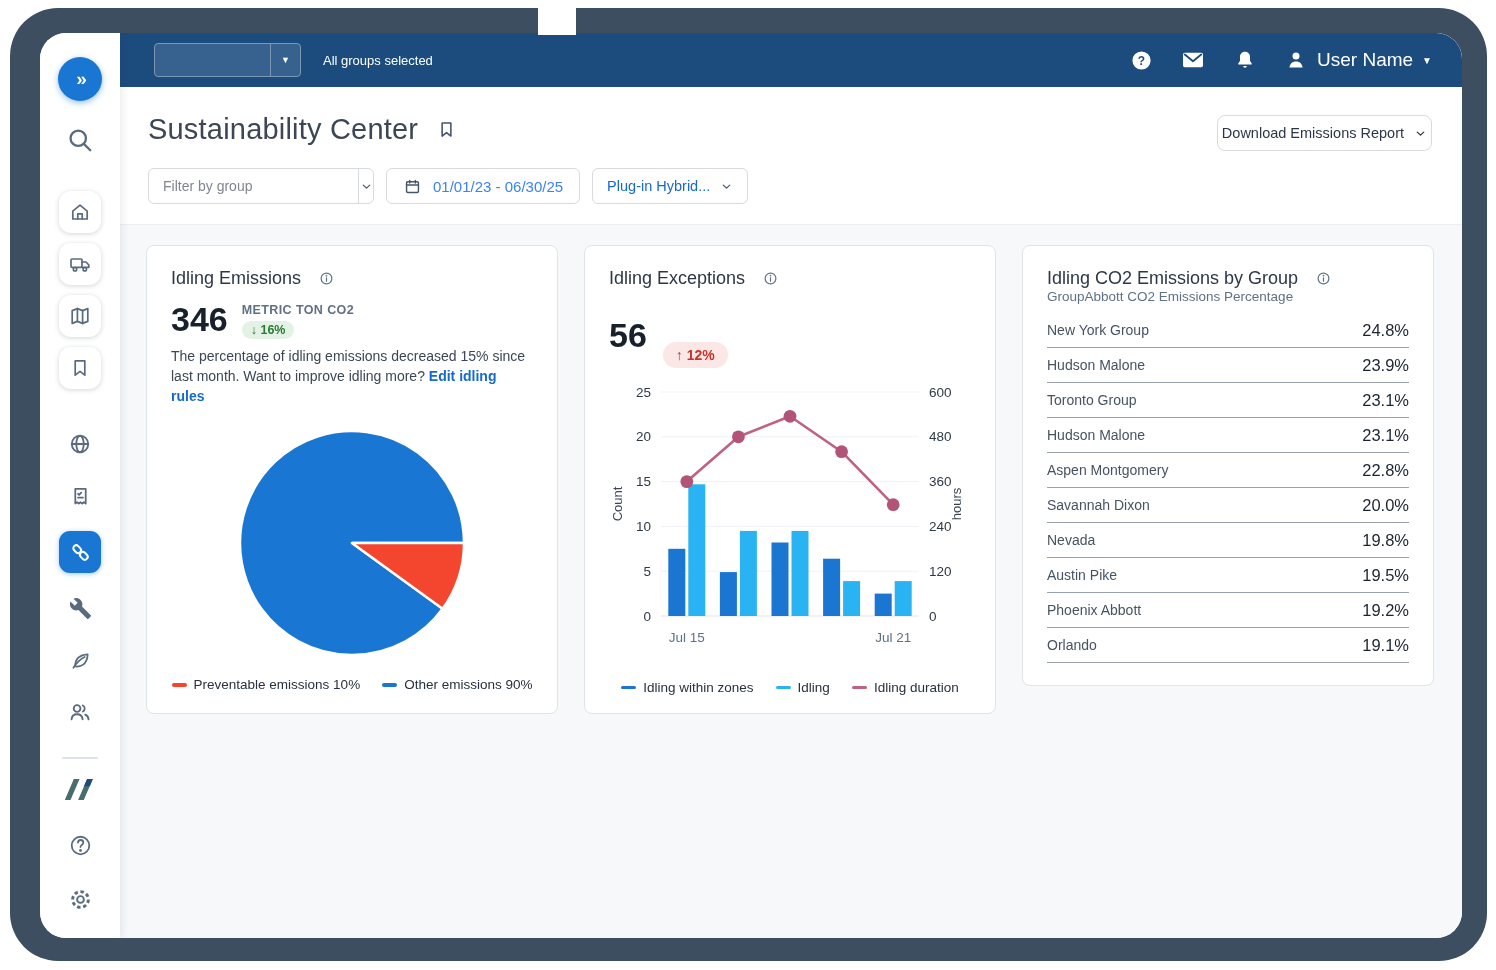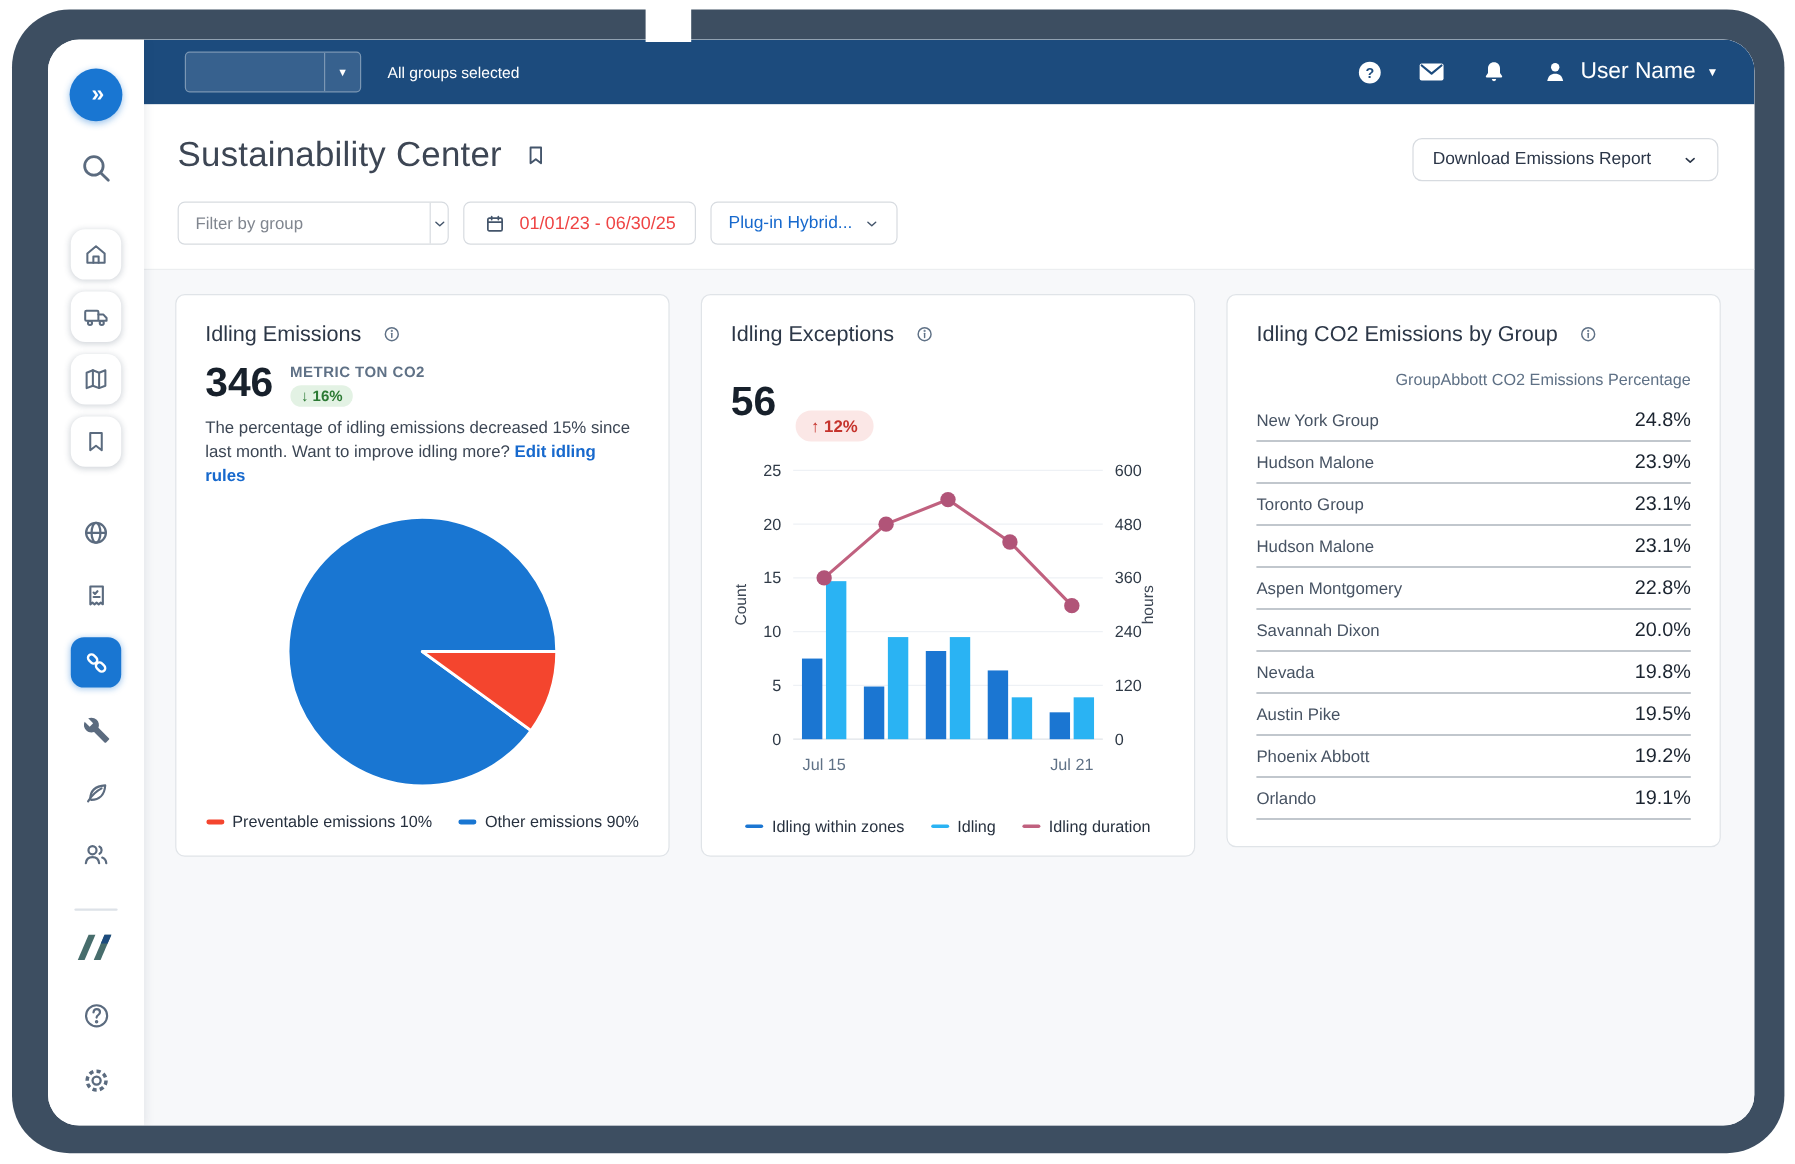--- a/index.html
+++ b/index.html
@@ -35,28 +35,28 @@
   .groups-status { margin-left:22px; font-size:13px; }
   .topbar-right { margin-left:auto; display:flex; align-items:center; gap:26px; }
   .tb-icon { width:26px; height:26px; display:flex; align-items:center; justify-content:center; cursor:pointer; }
   .user-menu { display:flex; align-items:center; gap:9px; cursor:pointer; }
   .user-menu .uname { font-size:19px; }
   .user-menu .ucaret { font-size:10px; }
 
   .pagehead { background:#fff; padding:26px 30px 20px 28px; position:relative; border-bottom:1px solid #eceef0; }
   .title-row { display:flex; align-items:center; gap:18px; }
   .page-title { font-size:29px; font-weight:400; color:#3d4654; letter-spacing:.2px; }
-  .download-btn { position:absolute; right:30px; top:28px; display:flex; align-items:center; gap:26px; border:1px solid #d7dbe0; background:#fff; border-radius:8px; padding:9px 16px; font-size:14.5px; color:#2b3648; cursor:pointer; font-family:inherit; }
+  .download-btn { position:absolute; right:30px; top:28px; display:flex; align-items:center; gap:10px; border:1px solid #d7dbe0; background:#fff; border-radius:8px; padding:9px 4px; font-size:14.5px; color:#2b3648; cursor:pointer; font-family:inherit; }
   .filter-row { margin-top:22px; display:flex; gap:12px; }
   .ctrl { height:36px; border:1px solid #d7dbe0; border-radius:6px; background:#fff; display:flex; align-items:center; cursor:pointer; }
   .group-filter-ctrl { width:226px; padding:0; }
   .group-filter-ctrl input { flex:1; border:none; outline:none; font-size:14px; color:#3c4654; padding:0 14px; font-family:inherit; background:transparent; }
   .group-filter-ctrl input::placeholder { color:#80868f; }
   .ctrl-caret { width:36px; height:100%; display:flex; align-items:center; justify-content:center; border-left:1px solid #d7dbe0; }
-  .date-ctrl { padding:0 16px; gap:11px; font-size:15px; color:#ef4444; font-weight:500; }
+  .date-ctrl { padding:0 16px; gap:11px; font-size:15px; color:#3b82f6; font-weight:500; }
   .type-ctrl { padding:0 14px; gap:10px; font-size:14.5px; color:#1769cd; font-weight:500; }
 
   .content { flex:1; padding:20px 26px; display:flex; gap:26px; align-items:flex-start; }
   .card { width:412px; background:#fff; border:1px solid #e0e4e8; border-radius:8px; padding:22px 24px; }
   .card-tall { height:469px; }
   .card-title-row { display:flex; align-items:center; gap:17px; }
   .card-title { font-size:18px; font-weight:500; color:#2c3747; }
   .metric-row { margin-top:13px; display:flex; align-items:flex-start; gap:14px; }
   .metric-value { font-size:34px; font-weight:700; color:#17202b; line-height:1; }
   .metric-sub { display:flex; flex-direction:column; gap:4px; padding-top:1px; }
@@ -70,21 +70,21 @@
   .pie-wrap { margin-top:18px; display:flex; justify-content:center; }
   .legend-row { display:flex; justify-content:center; gap:22px; flex-wrap:wrap; }
   .legend-row.mt14 { margin-top:15px; }
   .legend-row.mt6 { margin-top:4px; }
   .legend-item { display:flex; align-items:center; gap:7px; font-size:13.5px; color:#27313f; font-weight:500; }
   .legend-dash { width:15px; height:3.5px; border-radius:2px; }
 
   .combo-wrap { margin-top:8px; }
 
   
-  .thead { margin-top:20px; display:flex; justify-content:flex-end; font-size:13.5px; color:#5f7186; padding-bottom:9px; }
+  .thead { display:flex; justify-content:flex-start; font-size:13.5px; color:#5f7186; padding-bottom:9px; }
   .trow { display:flex; justify-content:space-between; align-items:center; height:35px; border-bottom:1px solid #99a2ac; }
   .trow:first-child { border-top:none; }
   .tname { font-size:14px; color:#475363; }
   .tval { font-size:16.5px; color:#1b2430; font-weight:500; }
 
   svg text { font-family:"Liberation Sans", sans-serif; }
 </style>
 </head>
 <body>
 

